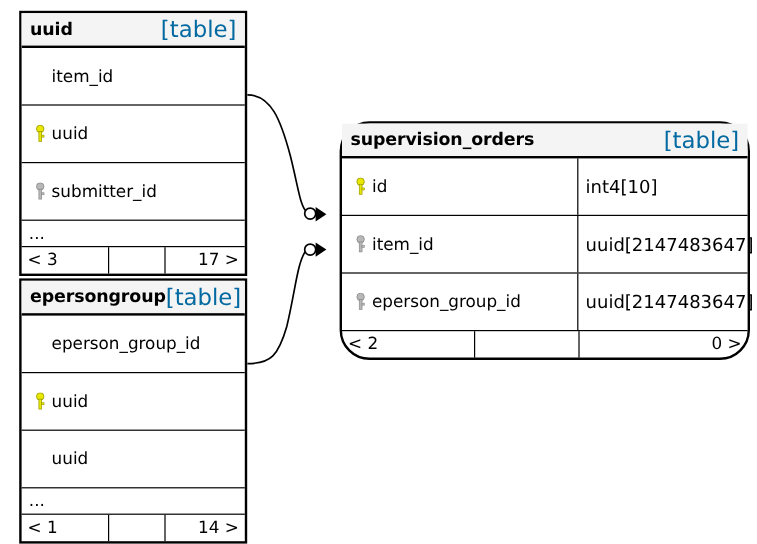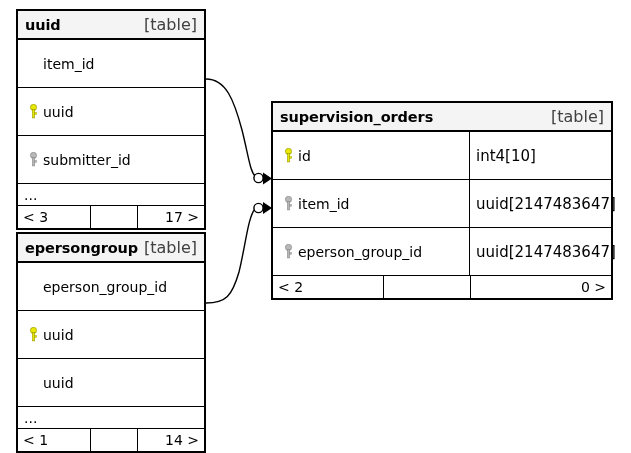--- a/index.html
+++ b/index.html
@@ -44,22 +44,22 @@
     box-sizing: border-box;
     padding: 0 7px;
     height: 29px;
   }
   .tbl-name {
     font-weight: bold;
     font-size: 14.5px;
     letter-spacing: -0.1px;
   }
   .tbl-kind {
-    font-size: 16px;
-    color: #404040;
+    font-size: 19px;
+    color: #0369a1;
   }
   .tbl-row {
     display: flex;
     align-items: center;
     border-bottom: 1.5px solid #000000;
     box-sizing: border-box;
     height: 48px;
     font-size: 14px;
   }
   .col-name {
@@ -132,21 +132,21 @@
   #tbl-item .foot-right { flex: 1 1 auto; }
 
   #tbl-epersongroup {
     left: 16px;  top: 232px;  width: 190px;
   }
   #tbl-epersongroup .foot-left  { width: 72px; }
   #tbl-epersongroup .foot-mid   { width: 48px; }
   #tbl-epersongroup .foot-right { flex: 1 1 auto; }
 
   #tbl-supervision {
-    left: 271px;  top: 101px;  width: 342px;
+    left: 283px;  top: 101px;  width: 342px; border-radius: 25px;
   }
   #tbl-supervision .col-type { width: 142px; flex: 0 0 142px; }
   #tbl-supervision .foot-left  { width: 110px; }
   #tbl-supervision .foot-mid   { width: 88px; }
   #tbl-supervision .foot-right { flex: 1 1 auto; }
 
   
   #credit {
     position: absolute;
     left: 18px;

